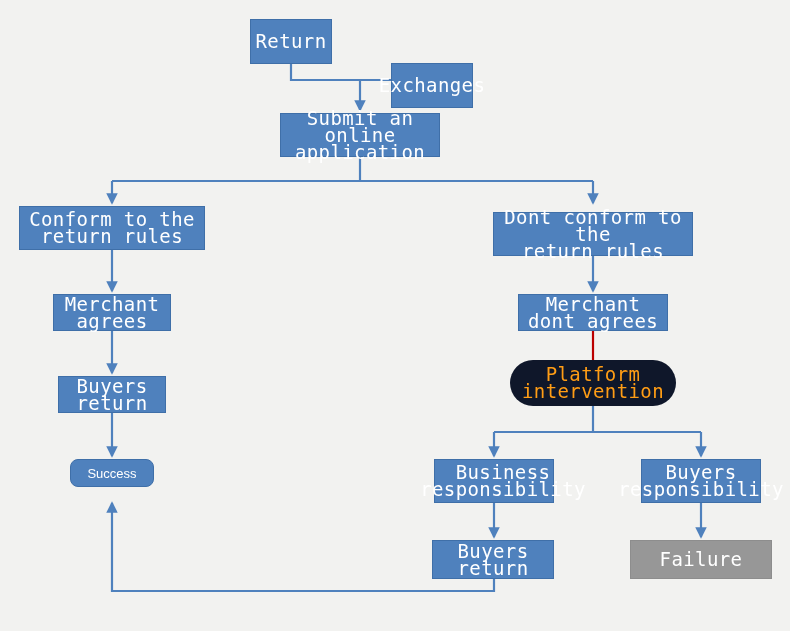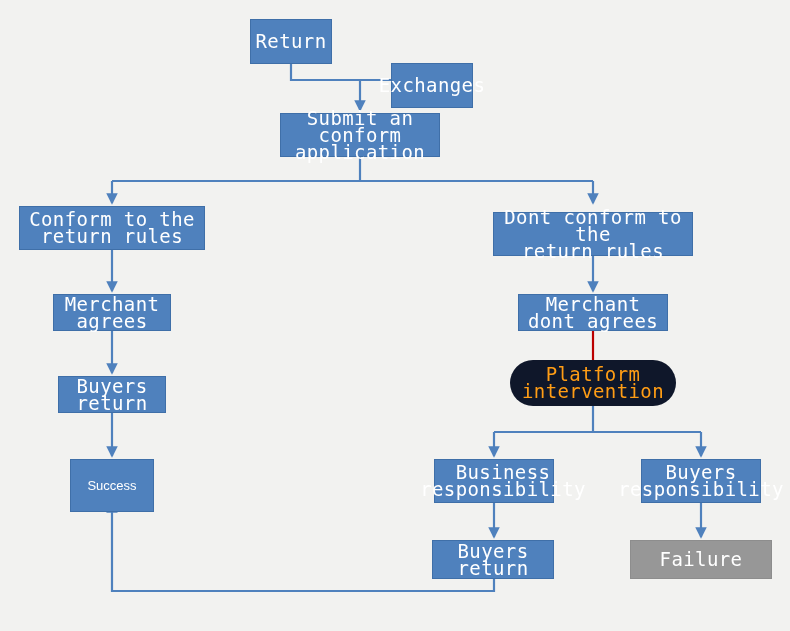--- a/index.html
+++ b/index.html
@@ -102,39 +102,39 @@
 
     <g fill="none" stroke="#bb0000" stroke-width="2.2">
       <path d="M 593 331 L 593 363"></path>
     </g>
   </svg>
 
   <div class="node blue" style="left:250px; top:19px; width:82px; height:45px;">Return</div>
 
   <div class="node blue" style="left:391px; top:19px; width:82px; height:45px;margin-top:44px;">Exchanges</div>
 
-  <div class="node blue" style="left:280px; top:113px; width:160px; height:44px;">Submit an conform
+  <div class="node blue" style="left:280px; top:113px; width:160px; height:44px;">Submit an online
 application</div>
 
   <div class="node blue" style="left:19px; top:206px; width:186px; height:44px;">Conform to the
 return rules</div>
 
   <div class="node blue" style="left:493px; top:212px; width:200px; height:44px;">Dont conform to the
 return rules</div>
 
   <div class="node blue" style="left:53px; top:294px; width:118px; height:37px;">Merchant agrees</div>
 
   <div class="node blue" style="left:518px; top:294px; width:150px; height:37px;">Merchant dont agrees</div>
 
   <div class="node blue" style="left:58px; top:376px; width:108px; height:37px;">Buyers return</div>
 
   <div class="node red" style="left:510px; top:360px; width:166px; height:46px;">Platform
 intervention</div>
 
-  <div class="node blue sans" style="left:70px; top:459px; width:84px; height:53px;">Success</div>
+  <div class="node blue sans" style="left:70px; top:459px; width:84px; height:28px;border-radius:8px;">Success</div>
 
   <div class="node blue" style="left:434px; top:459px; width:120px; height:44px;padding-left:18px;">Business
 responsibility</div>
 
   <div class="node blue" style="left:641px; top:459px; width:120px; height:44px;">Buyers
 responsibility</div>
 
   <div class="node blue" style="left:432px; top:540px; width:122px; height:39px;">Buyers return</div>
 
   <div class="node gray" style="left:630px; top:540px; width:142px; height:39px;">Failure</div>

